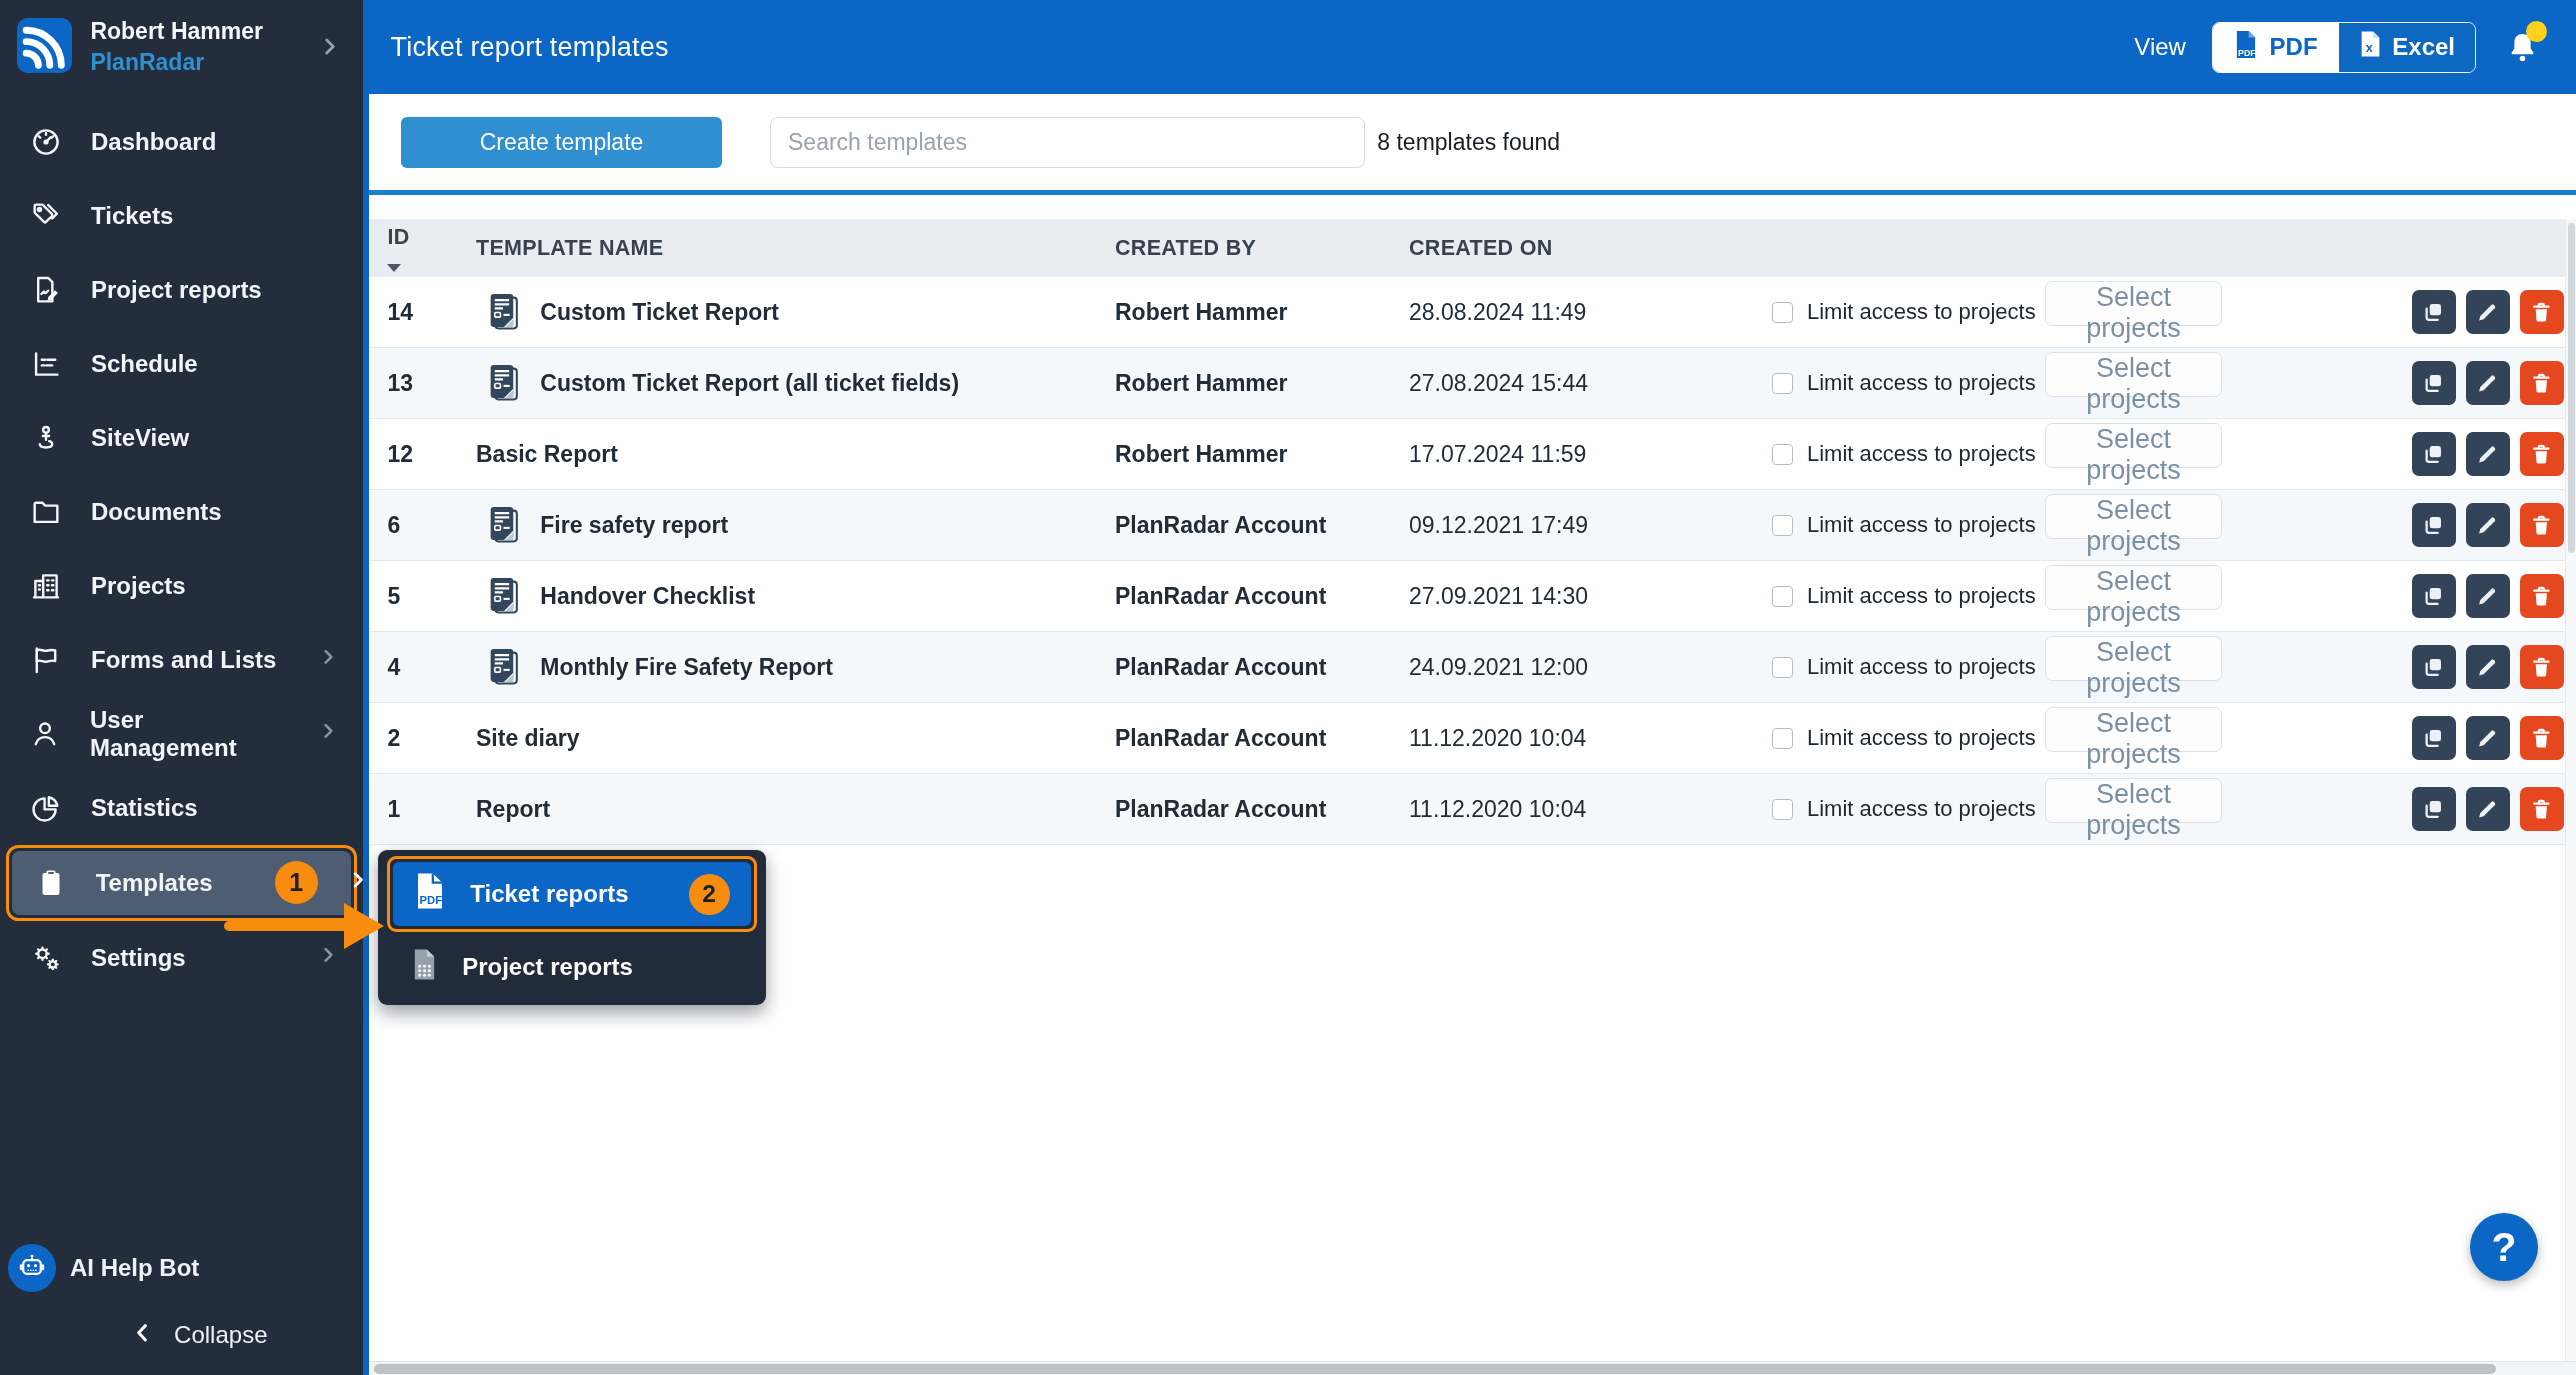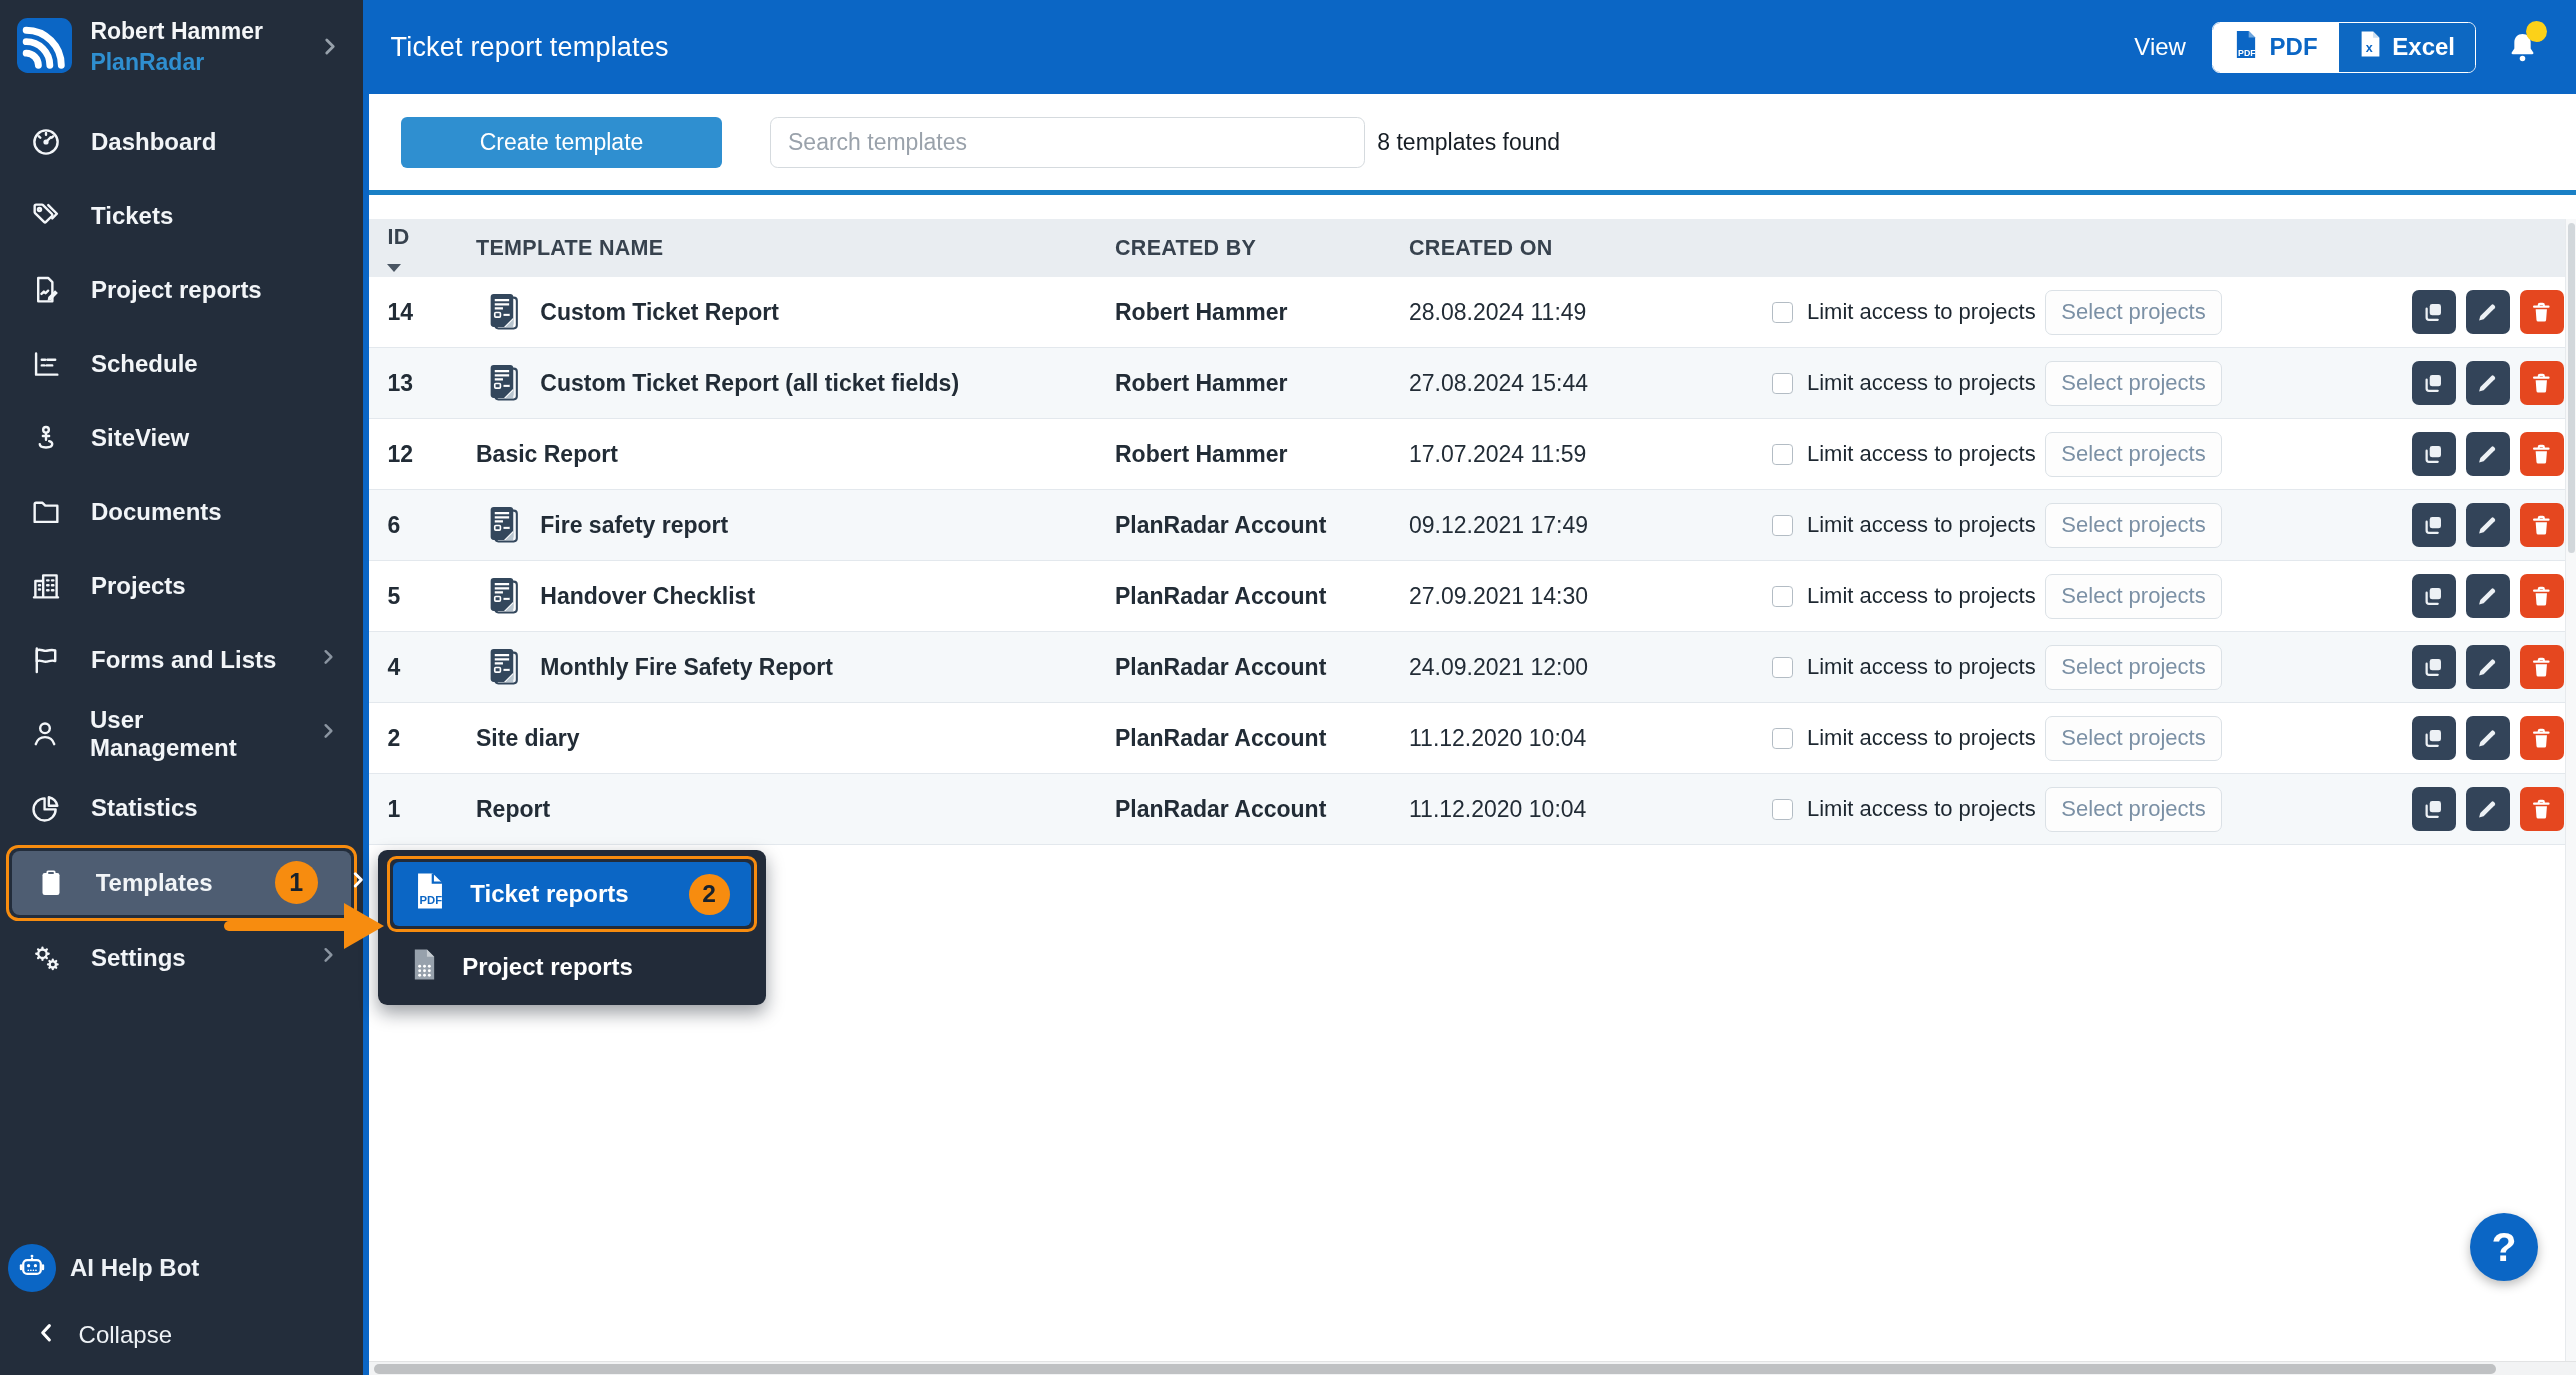--- a/index.html
+++ b/index.html
@@ -25,21 +25,21 @@
   .nitem.active { background:#4e5d72; border-radius:7.7px; height:64px; padding:0 18.4px 0 21.5px; overflow:visible; }
   .badge { width:43px; height:43px; border-radius:50%; background:#f78c0f; color:#18222d;
            display:flex; align-items:center; justify-content:center;
            font-size:25px; font-weight:600; margin-left:34px; flex-shrink:0; }
   .side-bottom { margin-top:auto; padding-bottom:10.7px; }
   .bot-item { height:74px; display:flex; align-items:center; padding:0 8px; gap:14px;
               font-size:24px; font-weight:600; cursor:pointer; }
   .robot-circle { width:48px; height:48px; border-radius:50%; background:#0b66c5;
                   display:flex; align-items:center; justify-content:center; flex-shrink:0; }
   .collapse-item { height:60px; display:flex; align-items:center; padding:0 0 0 34px; gap:20px;
-                   font-size:24px; font-weight:400; cursor:pointer; }
+                   font-size:24px; font-weight:400; cursor:pointer;justify-content:center; }
 
   
   .main { flex:1; min-width:0; display:flex; flex-direction:column; background:#fff; position:relative; }
   .topbar { height:94px; flex-shrink:0; background:#0b66c5; display:flex; align-items:center;
             padding:0 34px 0 21.5px; }
   .page-title { font-size:27px; font-weight:400; color:#fff; letter-spacing:0.2px; }
   .topbar-right { margin-left:auto; display:flex; align-items:center; gap:26px; }
   .view-label { color:#fff; font-size:24px; }
   .seg { display:flex; border:1.5px solid #fff; border-radius:7.7px; overflow:hidden; }
   .seg button { display:flex; align-items:center; gap:10.7px; font-size:24px; font-weight:700;
@@ -78,21 +78,21 @@
   .c-id { width:107px; padding-left:18.4px; font-weight:700; }
   .c-name { width:639px; display:flex; align-items:center; gap:20px; font-weight:700; }
   .doc-ic { margin-left:12.3px; display:flex; }
   .c-by { width:294px; font-weight:600; }
   .c-on { width:363px; font-weight:400; }
   .c-limit { width:273px; display:flex; align-items:center; gap:14px; font-weight:400; font-size:22px; color:#1d2730; }
   .cb { width:21px; height:21px; border:1.5px solid #b3bcc4; border-radius:3.8px; background:#fff;
         flex-shrink:0; cursor:pointer; }
   .c-select { width:189px; }
   .sel-btn { width:177px; height:45px; border:1.5px solid #dbe1e6; background:#fdfdfd; border-radius:7px;
-             color:#7b90a5; font-size:22px; cursor:pointer; font-family:inherit; }
+             color:#7b90a5; font-size:27px; cursor:pointer; font-family:inherit; }
   .c-actions { margin-left:auto; padding-right:12.3px; display:flex; gap:10px; }
   .act { width:44px; height:44px; border:none; border-radius:7px; display:flex; align-items:center;
          justify-content:center; cursor:pointer; }
   .act.dup, .act.edit { background:#334459; }
   .act.del { background:#e5471f; }
 
   
   .submenu { position:absolute; left:378px; top:850px; width:388px; background:#222b39;
              border-radius:9.2px; padding:6.1px 9.2px; box-shadow:0 7.7px 18.4px rgba(8,16,28,.4); z-index:5; }
   .ring2 { border:3.8px solid #f78c0f; border-radius:9.2px; padding:3.1px; }

